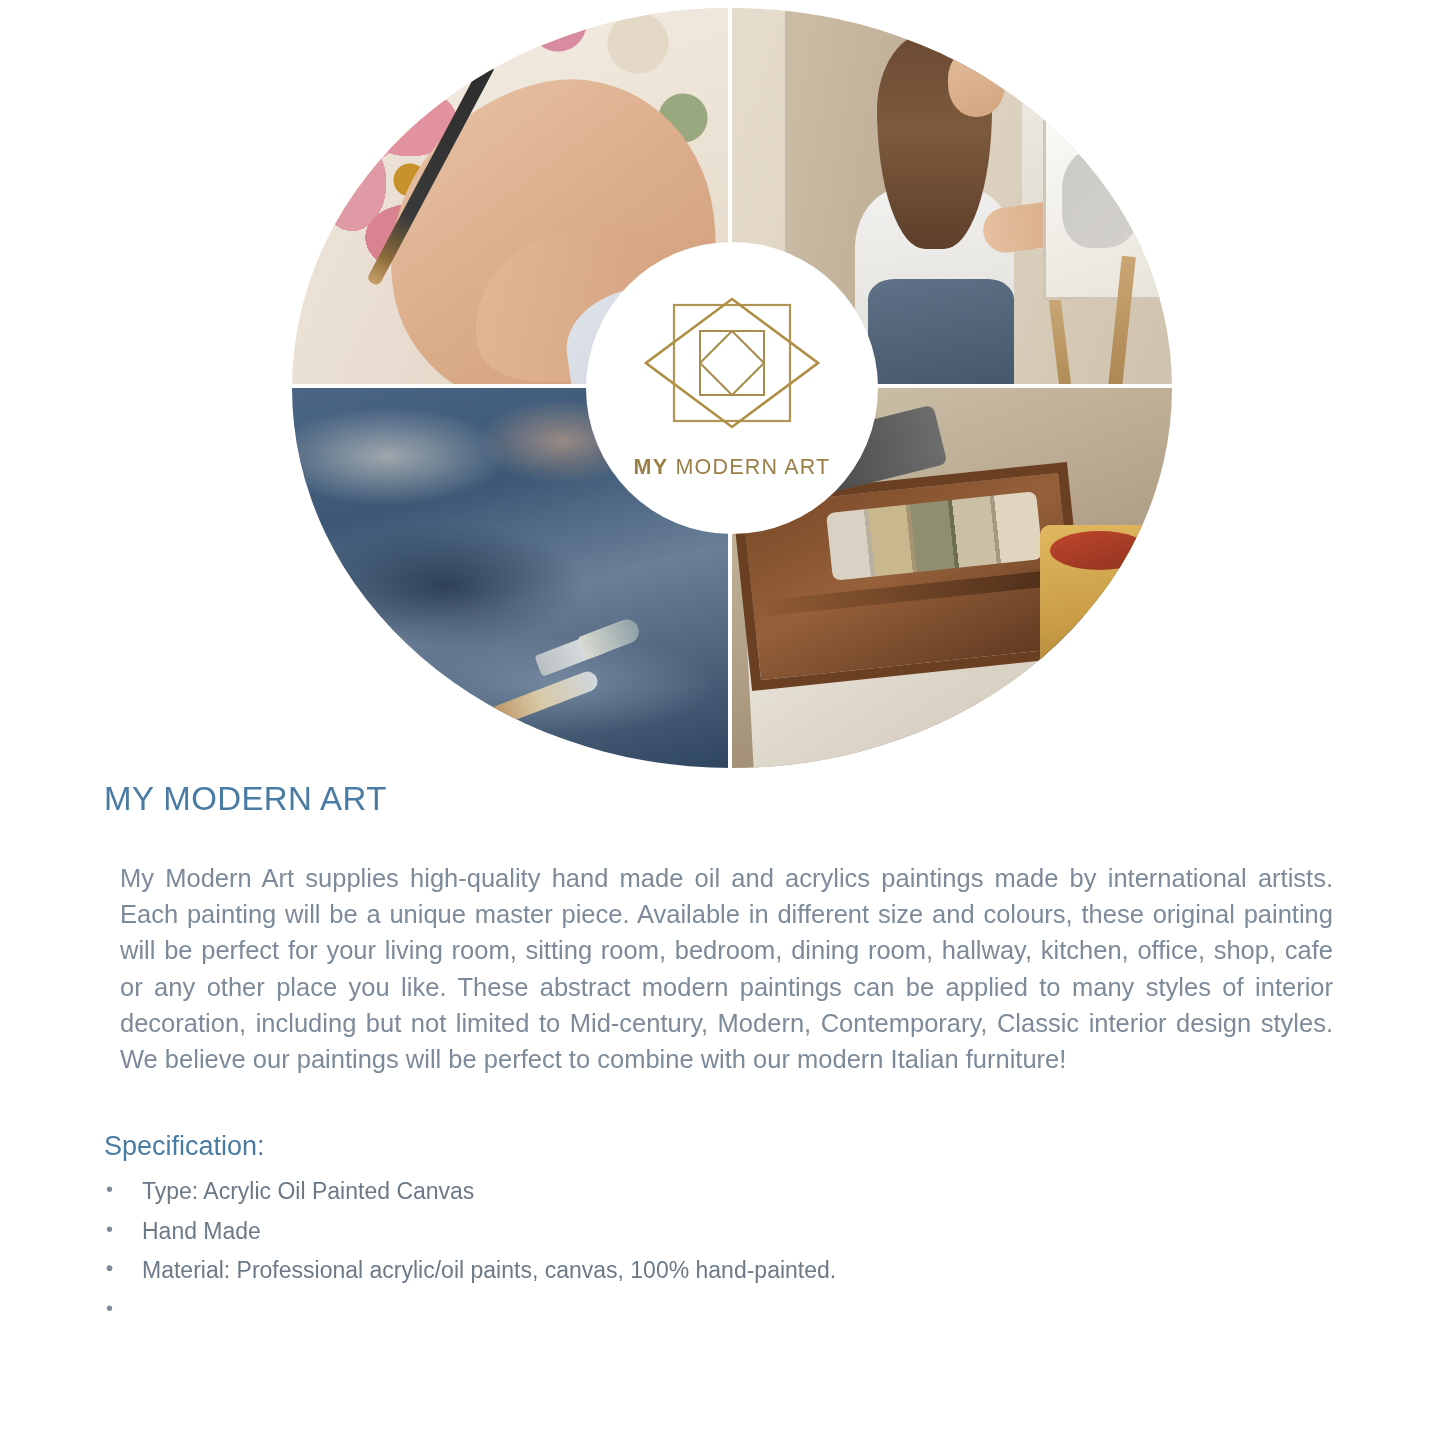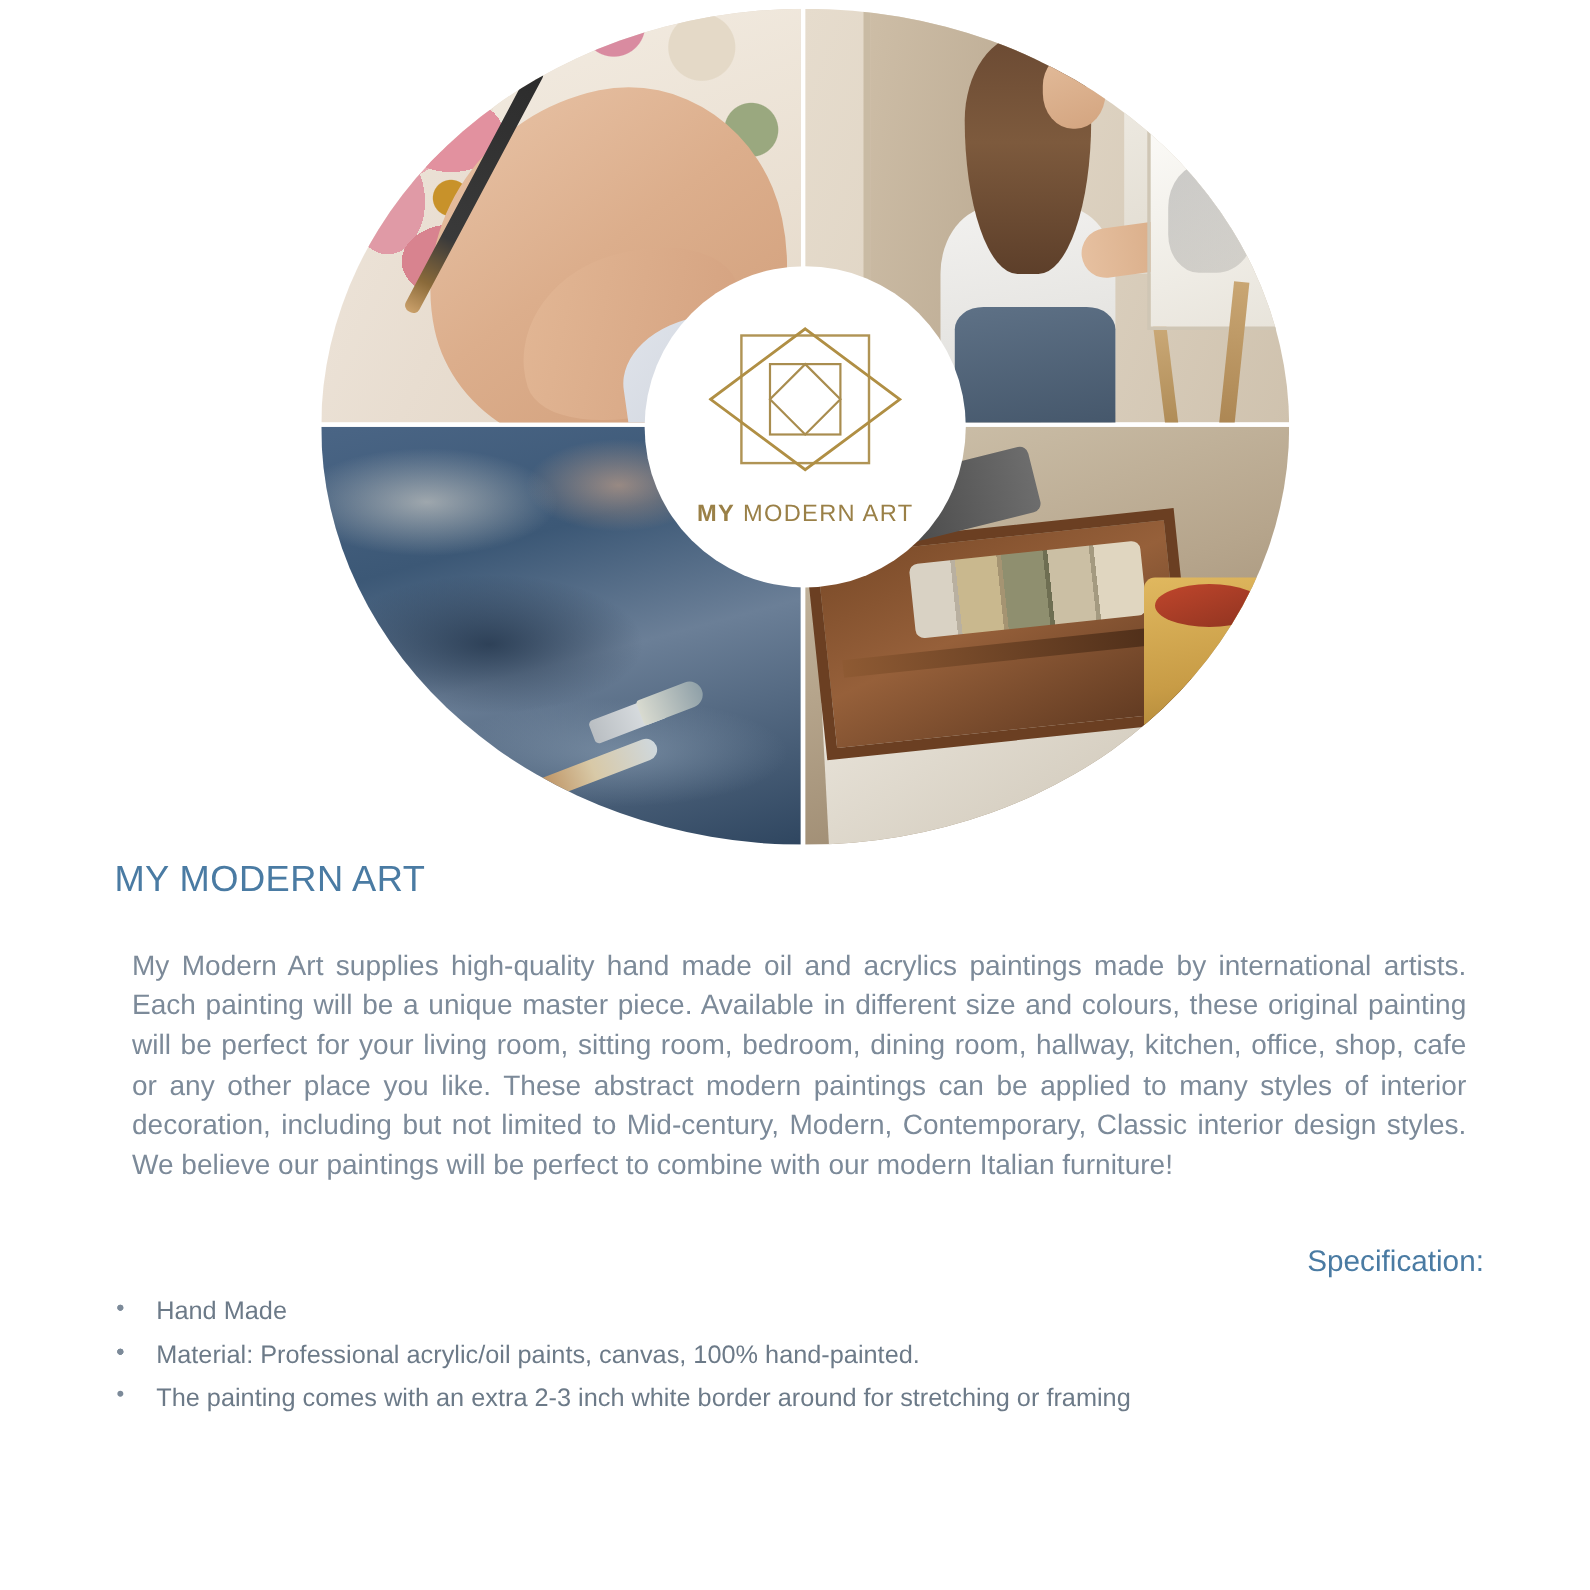--- a/index.html
+++ b/index.html
@@ -293,21 +293,20 @@
     line-height: 1.42;
     color: #7c8a99;
     text-align: justify;
     text-justify: inter-word;
   }
   h2.spec-title {
     margin: 54px 0 10px 0;
     font-size: 27px;
     font-weight: 400;
     color: #4a7ba3;
-    text-align: right;
   }
   ul.spec-list {
     margin: 0;
     padding: 0;
     list-style: none;
   }
   ul.spec-list li {
     position: relative;
     padding-left: 38px;
     font-size: 23px;
@@ -386,22 +385,22 @@
       </div>
     </div>
   </div>
 
   <div class="content">
     <h1 class="brand-title">MY MODERN ART</h1>
     <p class="description">My Modern Art supplies high-quality hand made oil and acrylics paintings made by international artists. Each painting will be a unique master piece. Available in different size and colours, these original painting will be perfect for your living room, sitting room, bedroom, dining room, hallway, kitchen, office, shop, cafe or any other place you like. These abstract modern paintings can be applied to many styles of interior decoration, including but not limited to Mid-century, Modern, Contemporary, Classic interior design styles. We believe our paintings will be perfect to combine with our modern Italian furniture!</p>
 
     <h2 class="spec-title">Specification:</h2>
     <ul class="spec-list">
-      <li><span class="bullet">•</span></li>
+      <li><span class="bullet">•</span><span>Type: Acrylic Oil Painted Canvas</span></li>
       <li><span class="bullet">•</span><span>Hand Made</span></li>
       <li><span class="bullet">•</span></li>
       <li><span class="bullet">•</span></li>
       <li><span class="bullet">•</span><span>Material: Professional acrylic/oil paints, canvas, 100% hand-painted.</span></li>
-      <li><span class="bullet">•</span><span>The painting comes with an extra 2-3 inch white border around for stretching or framing</span></li>
+      <li><span class="bullet">•</span></li>
     </ul>
   </div>
 
 </div>
 
 </body></html>

